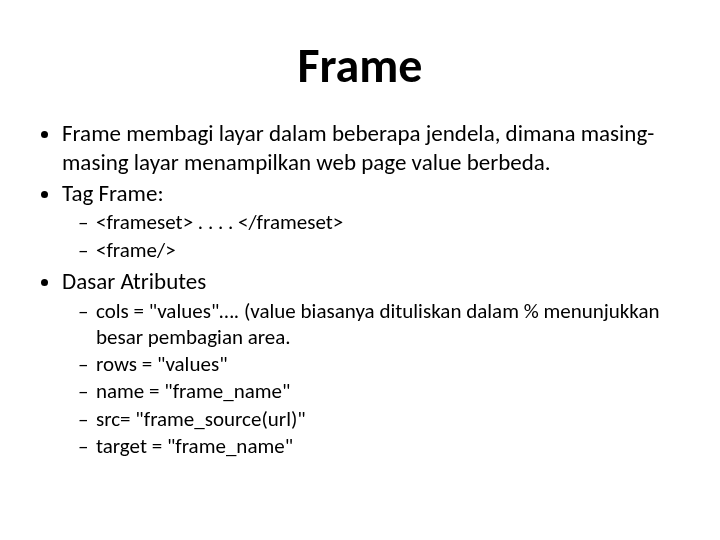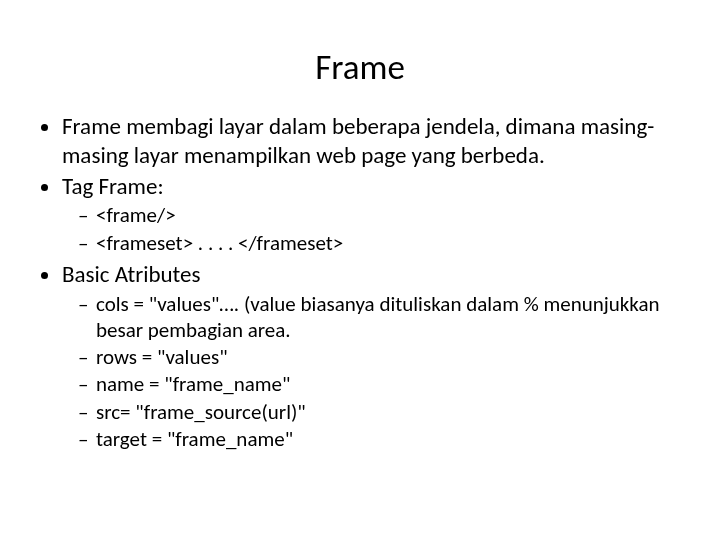--- a/index.html
+++ b/index.html
@@ -12,23 +12,23 @@
     color: #000;
   }
   .slide {
     width: 720px;
     height: 540px;
     box-sizing: border-box;
     padding: 20px 30px 30px 30px;
   }
   .title {
     text-align: center;
-    font-size: 35px;
-    font-weight: 400;
-    margin: 26px 0 24px 0;
+    font-size: 48px;
+    font-weight: 700;
+    margin: 16px 0 24px 0;
   }
   ul.level1 {
     list-style: disc;
     margin: 0;
     padding-left: 32px;
     font-size: 23px;
     line-height: 1.25;
   }
   ul.level1 > li {
     margin-bottom: 2px;
@@ -50,30 +50,30 @@
     margin-bottom: 1px;
   }
 </style>
 </head>
 <body>
 
 <div class="slide">
   <div class="title">Frame</div>
 
   <ul class="level1">
-    <li>Frame membagi layar dalam beberapa jendela, dimana masing-masing layar menampilkan web page yang berbeda.</li>
+    <li>Frame membagi layar dalam beberapa jendela, dimana masing-masing layar menampilkan web page value berbeda.</li>
     <li>
       <span>Tag Frame:</span>
       <ul class="level2">
+        <li>&lt;frameset&gt; . . . . &lt;/frameset&gt;</li>
         <li>&lt;frame/&gt;</li>
-        <li>&lt;frameset&gt; . . . . &lt;/frameset&gt;</li>
       </ul>
     </li>
     <li>
-      <span>Basic Atributes</span>
+      <span>Dasar Atributes</span>
       <ul class="level2">
         <li>cols = "values"…. (value biasanya dituliskan dalam % menunjukkan besar pembagian area.</li>
         <li>rows = "values"</li>
         <li>name = "frame_name"</li>
         <li>src= "frame_source(url)"</li>
         <li>target = "frame_name"</li>
       </ul>
     </li>
   </ul>
 </div>

